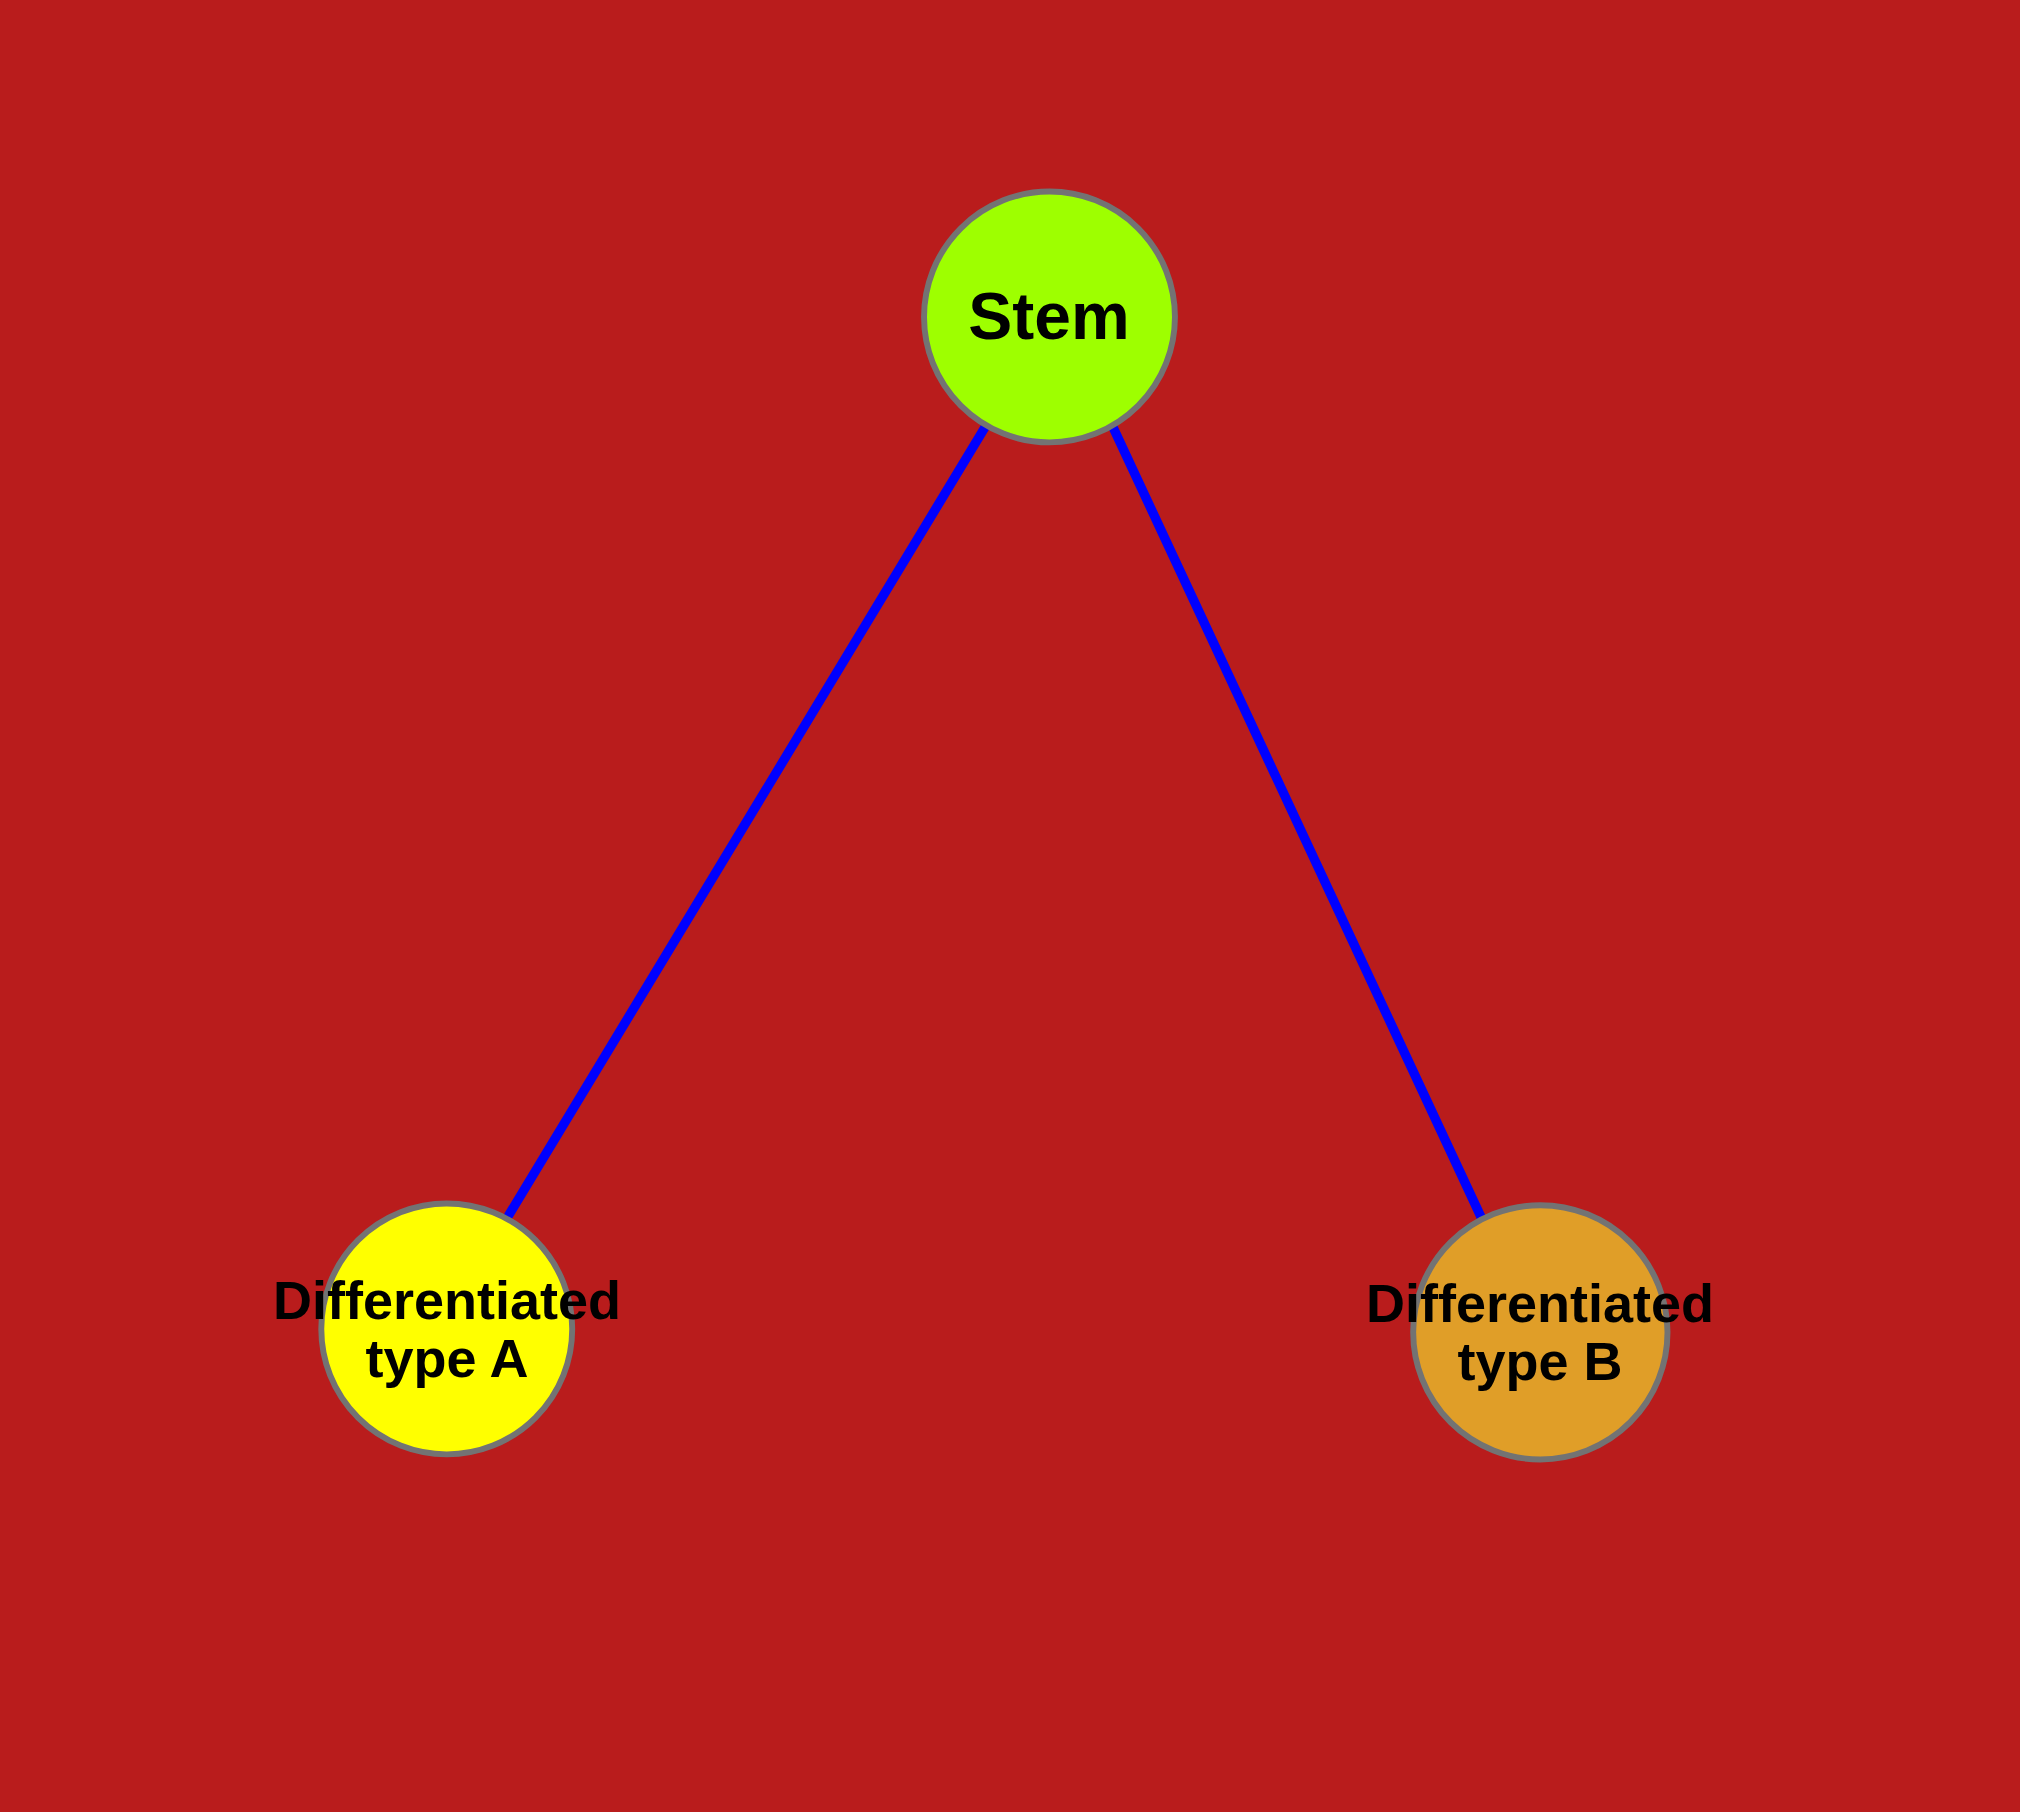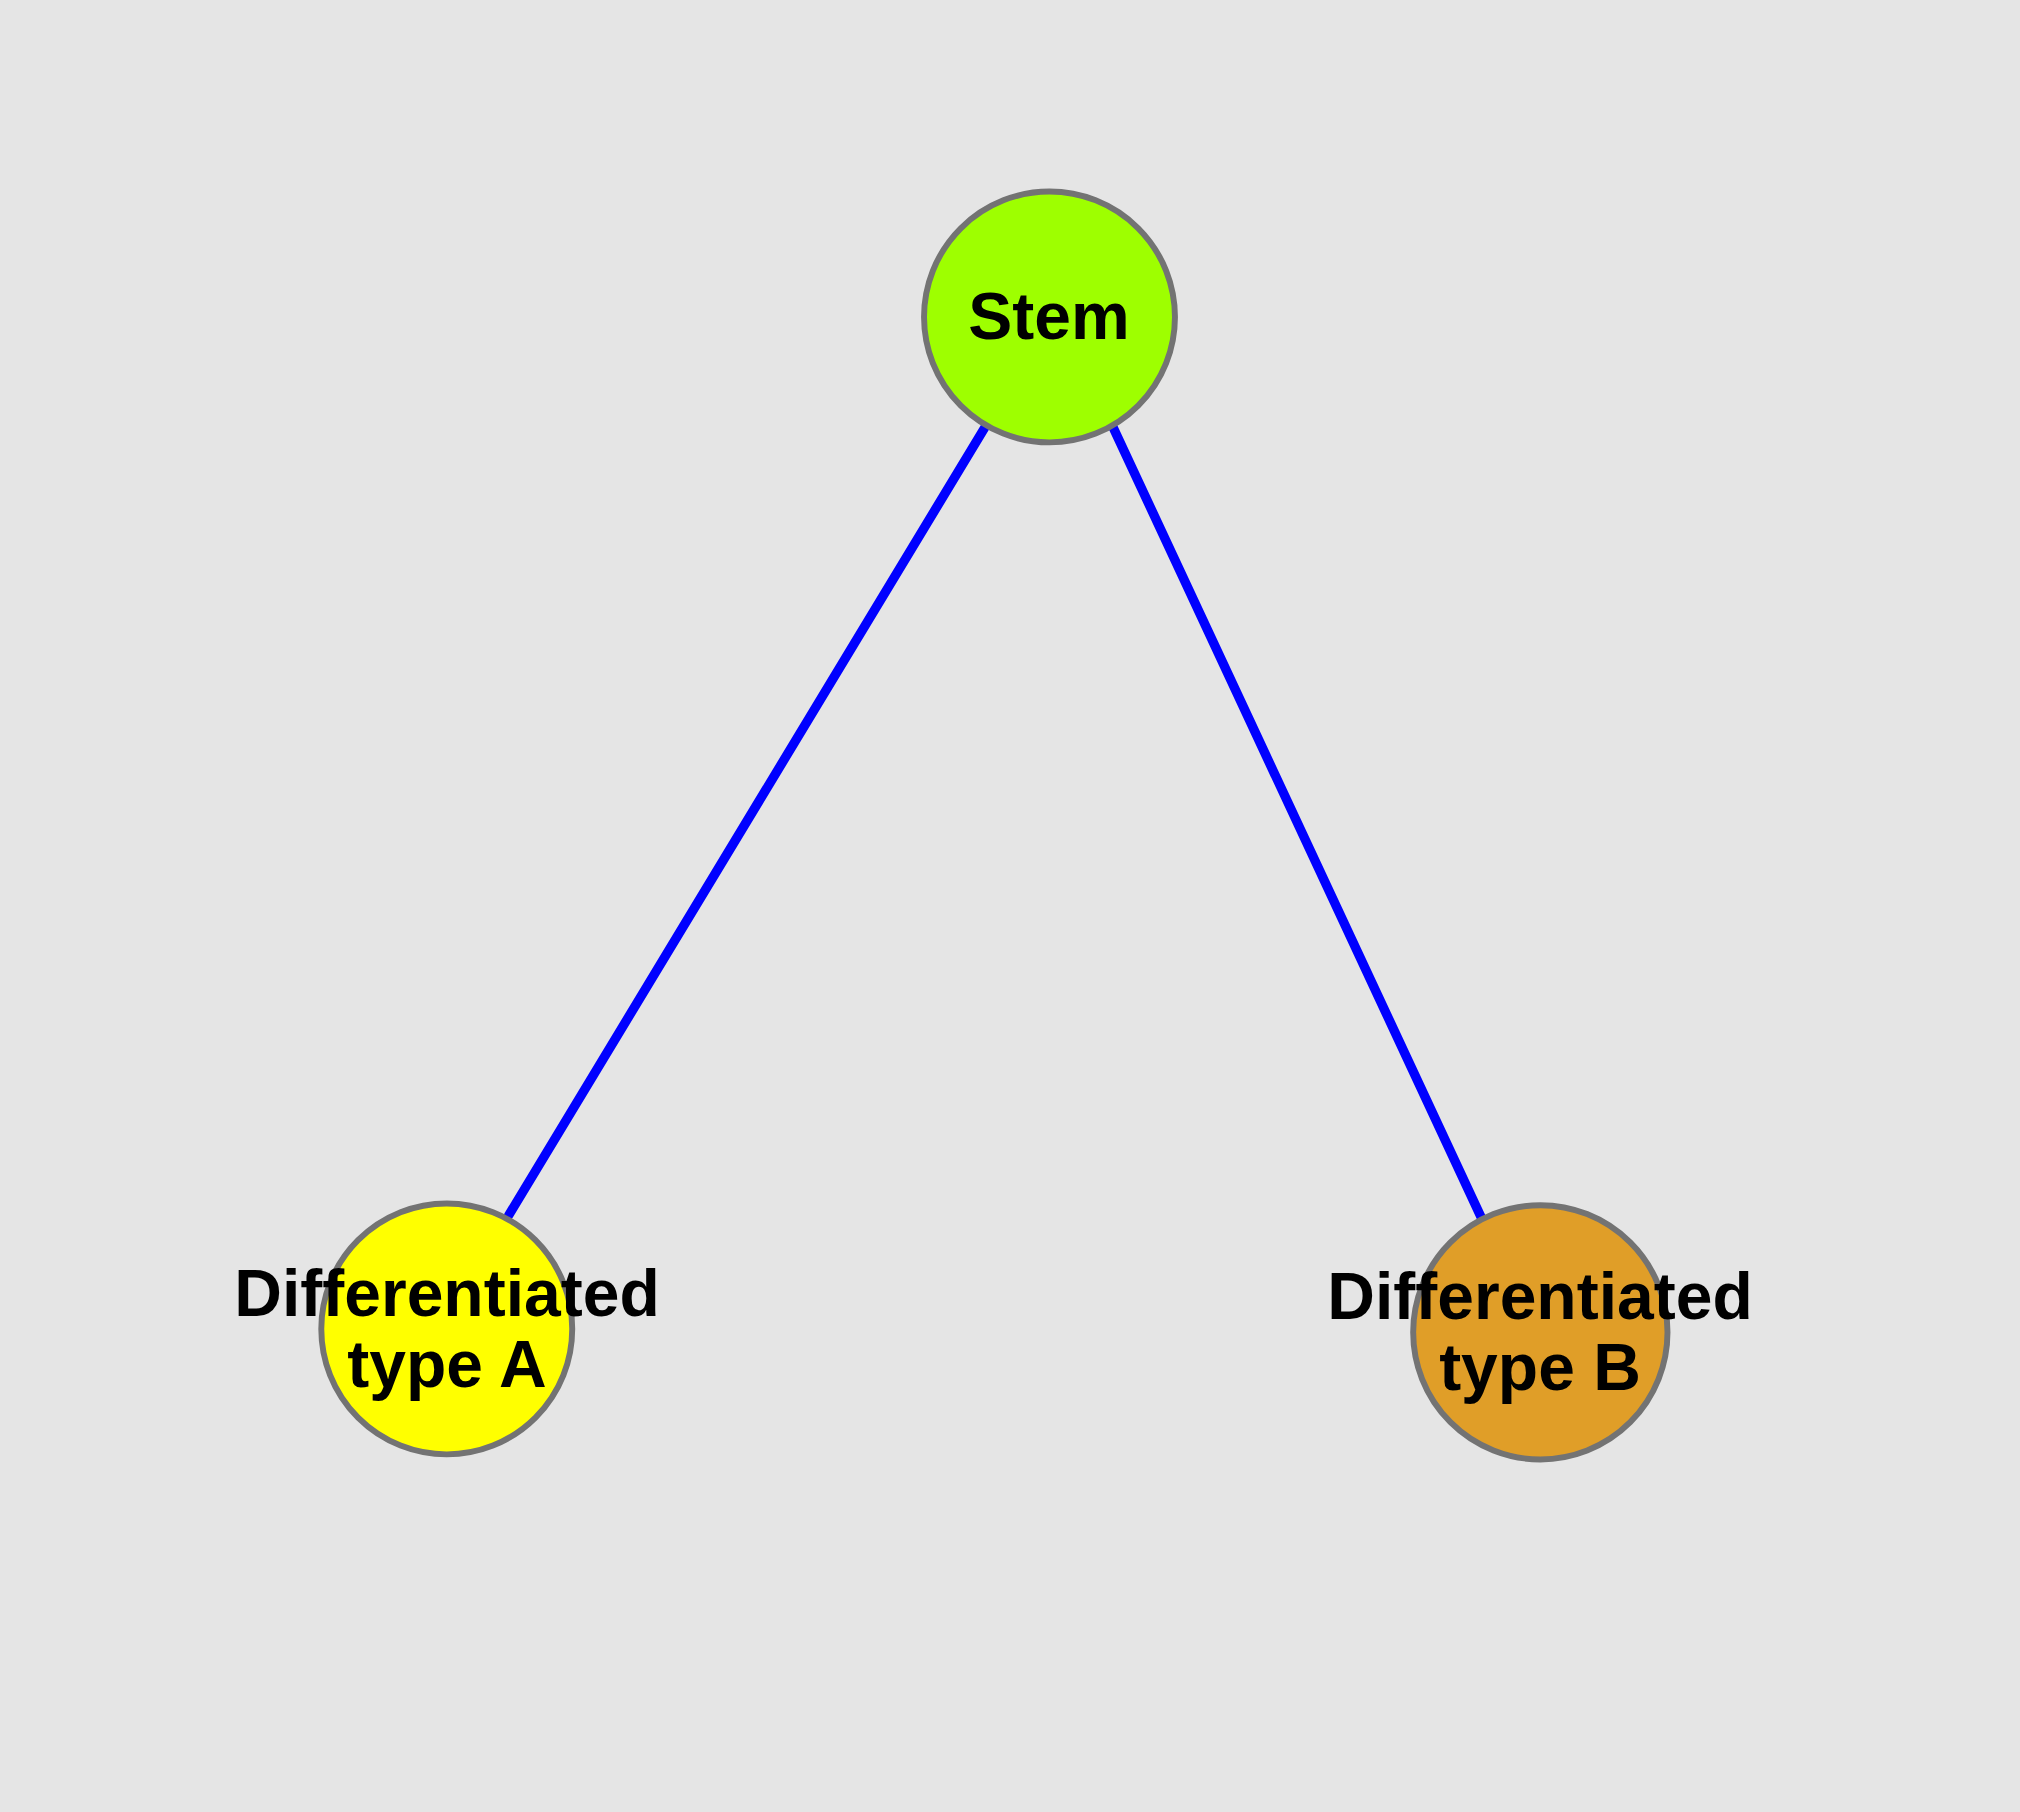--- a/index.html
+++ b/index.html
@@ -5,21 +5,21 @@
   html, body {
     margin: 0;
     padding: 0;
     background: #ffffff;
   }
   #canvas {
     position: relative;
     width: 2021px;
     height: 1812px;
     overflow: hidden;
-    background: #e5e5e5;
+    background: #b91c1c;
     font-family: "Liberation Sans", sans-serif;
   }
   #graph-svg {
     position: absolute;
     left: 0;
     top: 0;
     width: 2021px;
     height: 1812px;
   }
   .node-label {
@@ -30,21 +30,21 @@
     font-family: "Liberation Sans", sans-serif;
     white-space: pre;
     line-height: 1.08;
     pointer-events: none;
     transform: translate(-50%, -50%);
   }
   .label-stem {
     font-size: 66px;
   }
   .label-wide {
-    font-size: 66px;
+    font-size: 54px;
   }
 </style>
 </head>
 <body>
 
 <div id="canvas">
 
   <svg id="graph-svg" viewBox="0 0 2384 2138" preserveAspectRatio="none">
     <g>
       <line stroke-linecap="round" x1="1162" y1="504" x2="600" y2="1434" stroke="#0000ff" stroke-width="11"></line>

